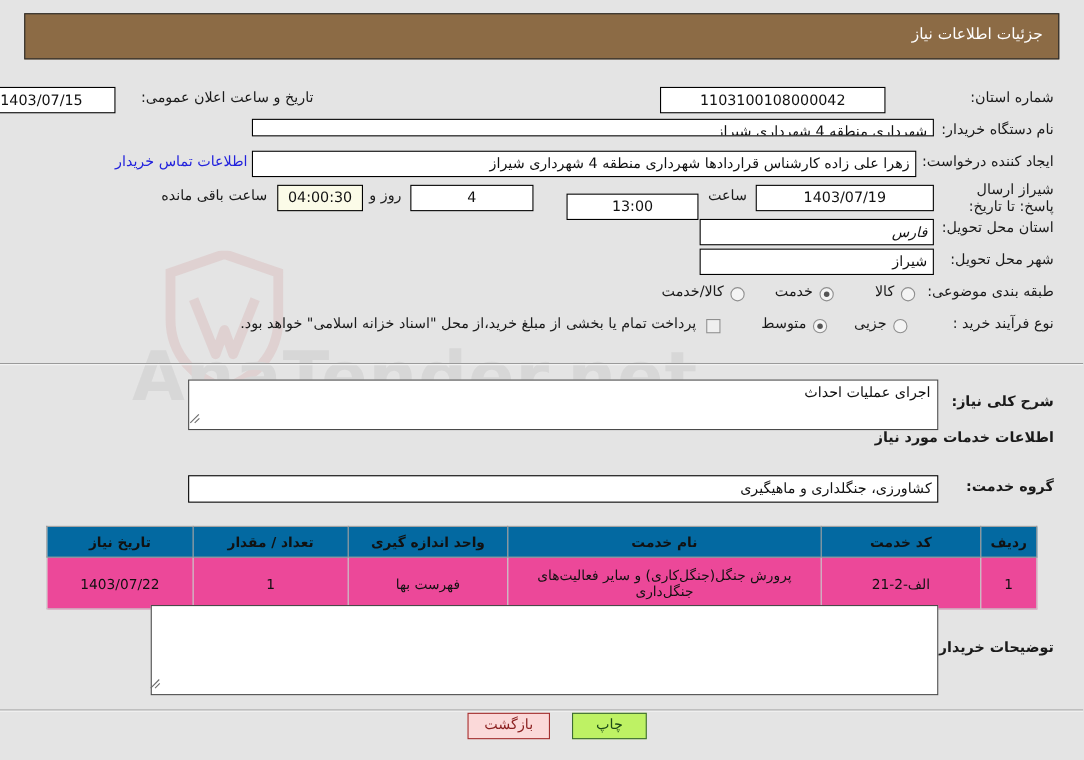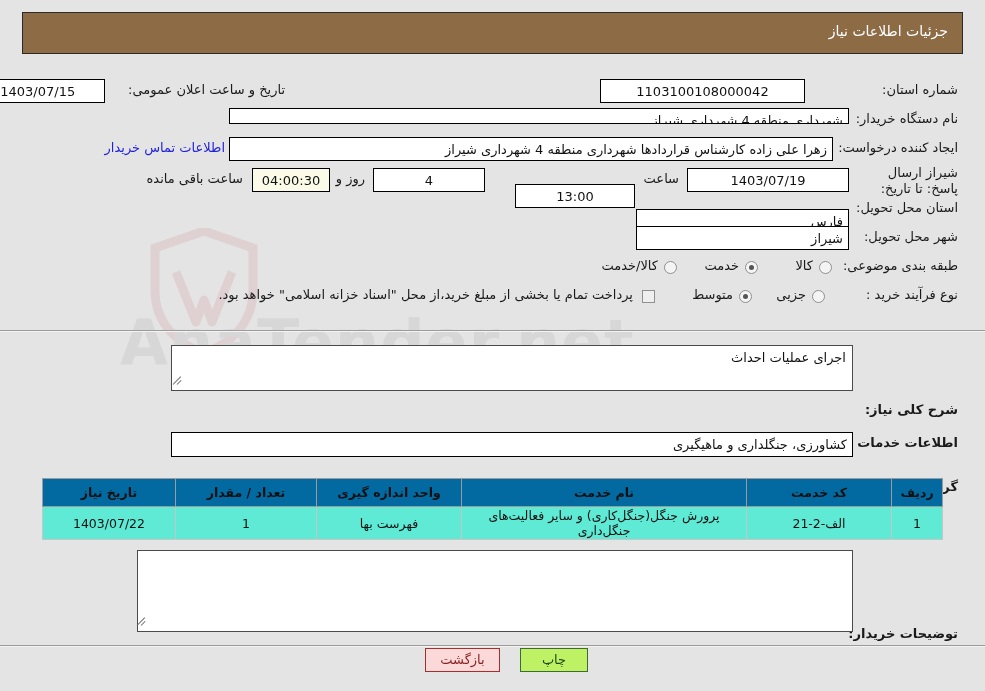--- a/index.html
+++ b/index.html
@@ -70,21 +70,21 @@
 
   
   .lbl {
     position: absolute;
     font-size: 13px;
     color: #1a1a1a;
     text-align: right;
     white-space: nowrap;
     z-index: 3;
   }
-  .lbl-b { font-weight: bold; margin-top: 44px; }
+  .lbl-b { font-weight: bold; }
   .lbl-w { white-space: normal; line-height: 16px; }
 
   .box {
     position: absolute;
     background: #ffffff;
     border: 1px solid #000000;
     box-sizing: border-box;
     font-size: 13px;
     color: #111111;
     padding: 2px 5px 0 5px;
@@ -182,24 +182,24 @@
     background: #0369a1;
     border: 1px solid #9b9b9b;
     font-weight: bold;
     color: #111111;
     height: 27px;
     padding: 0 6px;
     text-align: center;
     font-size: 12.5px;
   }
   .tbl td {
-    background: #5eead4;
+    background: #ec4899;
     border: 1px solid #c6c6c6;
     height: 27px;
-    padding: 1px 6px;
+    padding: 8px 6px;
     text-align: center;
     color: #111111;
     font-size: 12.5px;
   }
   .tbl td.name { text-align: center; }
 
   
   .btn {
     position: absolute;
     height: 24px;
@@ -251,28 +251,28 @@
   <div class="lbl" style="right:27px; top:111px;">نام دستگاه خریدار:</div>
   <div class="box right" style="right:136px; top:108px; width:620px; height:16px;">شهرداری منطقه 4 شهرداری شیراز</div>
 
   <div class="lbl" style="right:27px; top:140px;">ایجاد کننده درخواست:</div>
   <div class="box right" style="right:152px; top:137px; width:604px; height:24px;">زهرا علی زاده کارشناس قراردادها شهرداری منطقه 4 شهرداری شیراز</div>
   <div class="link" style="right:760px; top:140px;">اطلاعات تماس خریدار</div>
 
   <div class="lbl lbl-w" style="right:27px; top:165px; width:100px;">شیراز ارسال پاسخ: تا تاریخ:</div>
   <div class="box center" style="right:136px; top:168px; width:162px; height:24px;">1403/07/19</div>
   <div class="lbl" style="right:306px; top:171px;">ساعت</div>
-  <div class="box center" style="right:350px; top:184px; width:120px; height:24px;">13:00</div>
+  <div class="box center" style="right:350px; top:176px; width:120px; height:24px;">13:00</div>
   <div class="box center" style="right:500px; top:168px; width:112px; height:24px;">4</div>
   <div class="lbl" style="right:620px; top:171px;">روز و</div>
   <div class="box center cream" style="right:655px; top:168px; width:78px; height:24px;">04:00:30</div>
   <div class="lbl" style="right:742px; top:171px;">ساعت باقی مانده</div>
 
   <div class="lbl" style="right:27px; top:200px;">استان محل تحویل:</div>
-  <div class="box right" style="right:136px; top:209px; width:213px; height:24px;">فارس</div>
+  <div class="box right" style="right:136px; top:199px; width:213px; height:24px;font-style:italic;">فارس</div>
 
   <div class="lbl" style="right:27px; top:229px;">شهر محل تحویل:</div>
   <div class="box right" style="right:136px; top:226px; width:213px; height:24px;">شیراز</div>
 
   <div class="lbl" style="right:27px; top:258px;">طبقه بندی موضوعی:</div>
 
   <div class="radio" style="right:153px; top:261px;"></div>
   <div class="opt" style="right:172px; top:258px;">کالا</div>
 
   <div class="radio on" style="right:227px; top:261px;"></div>

